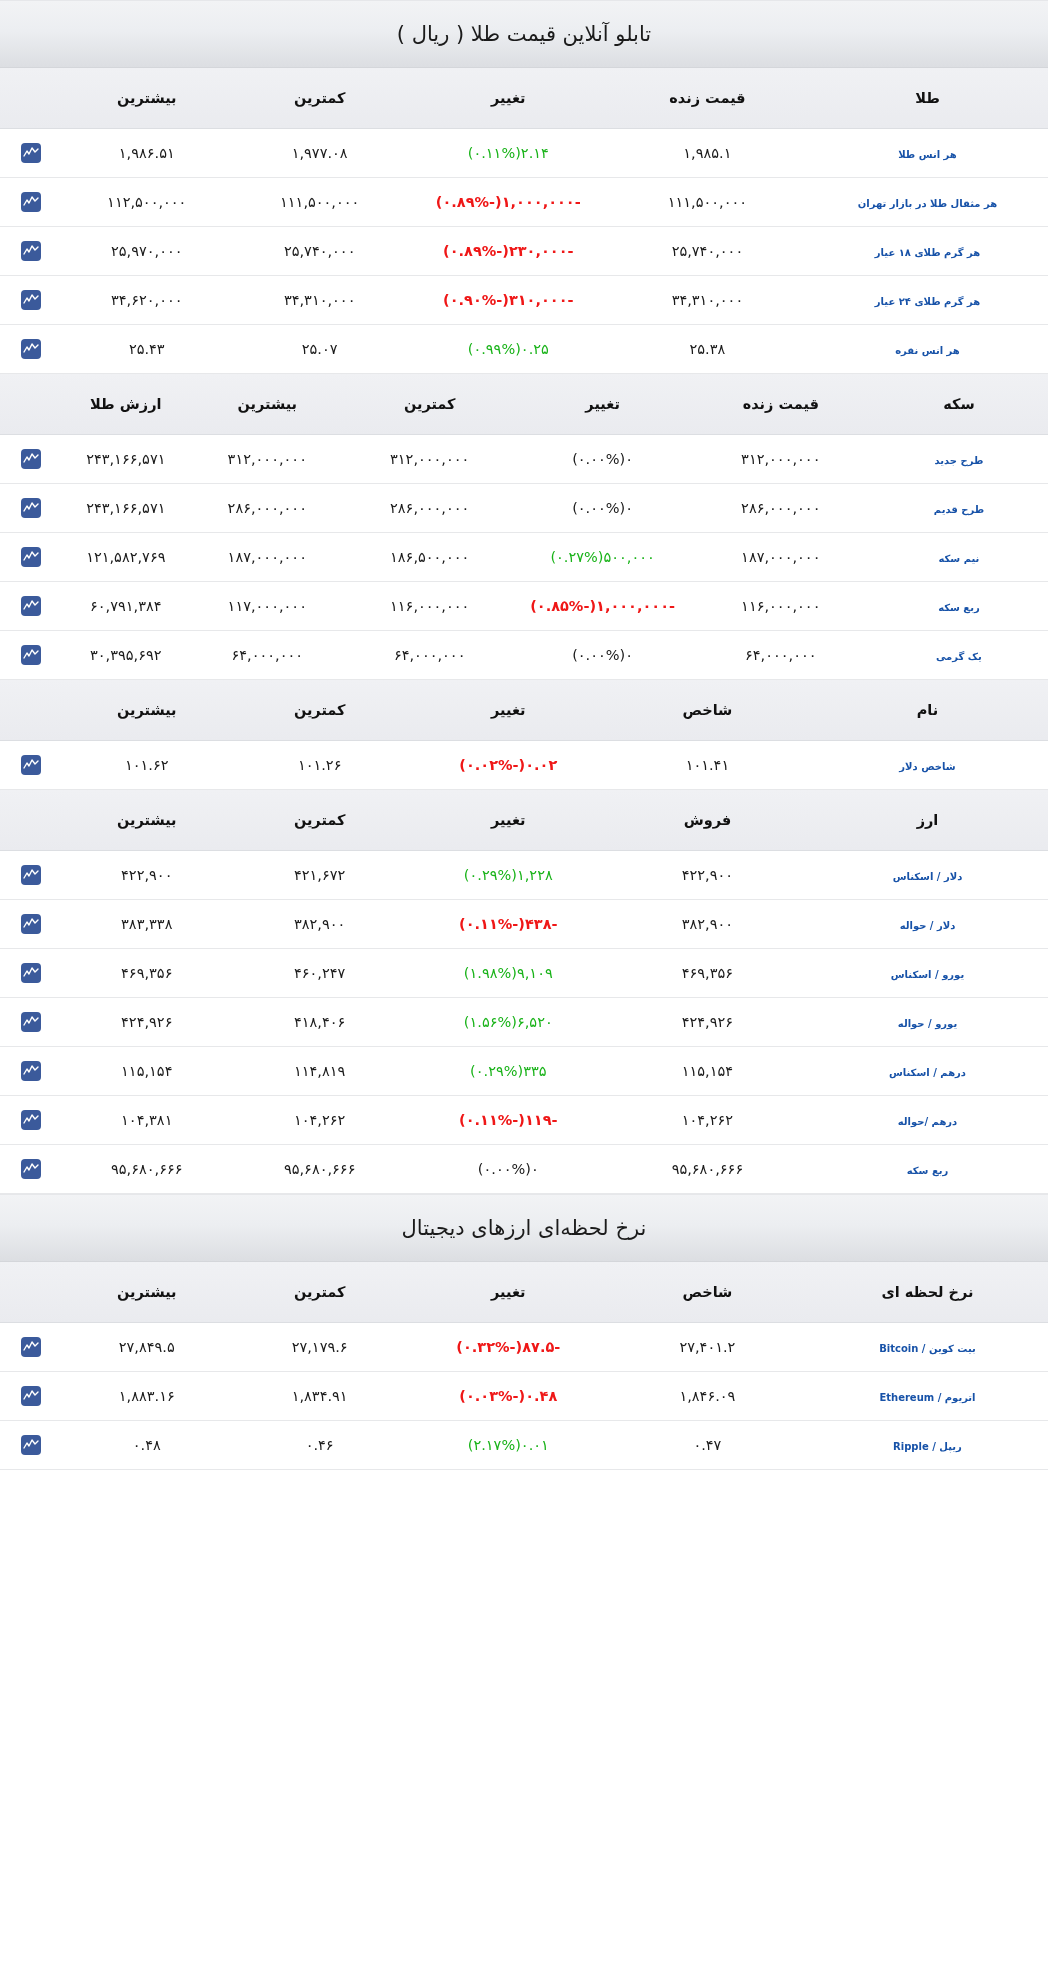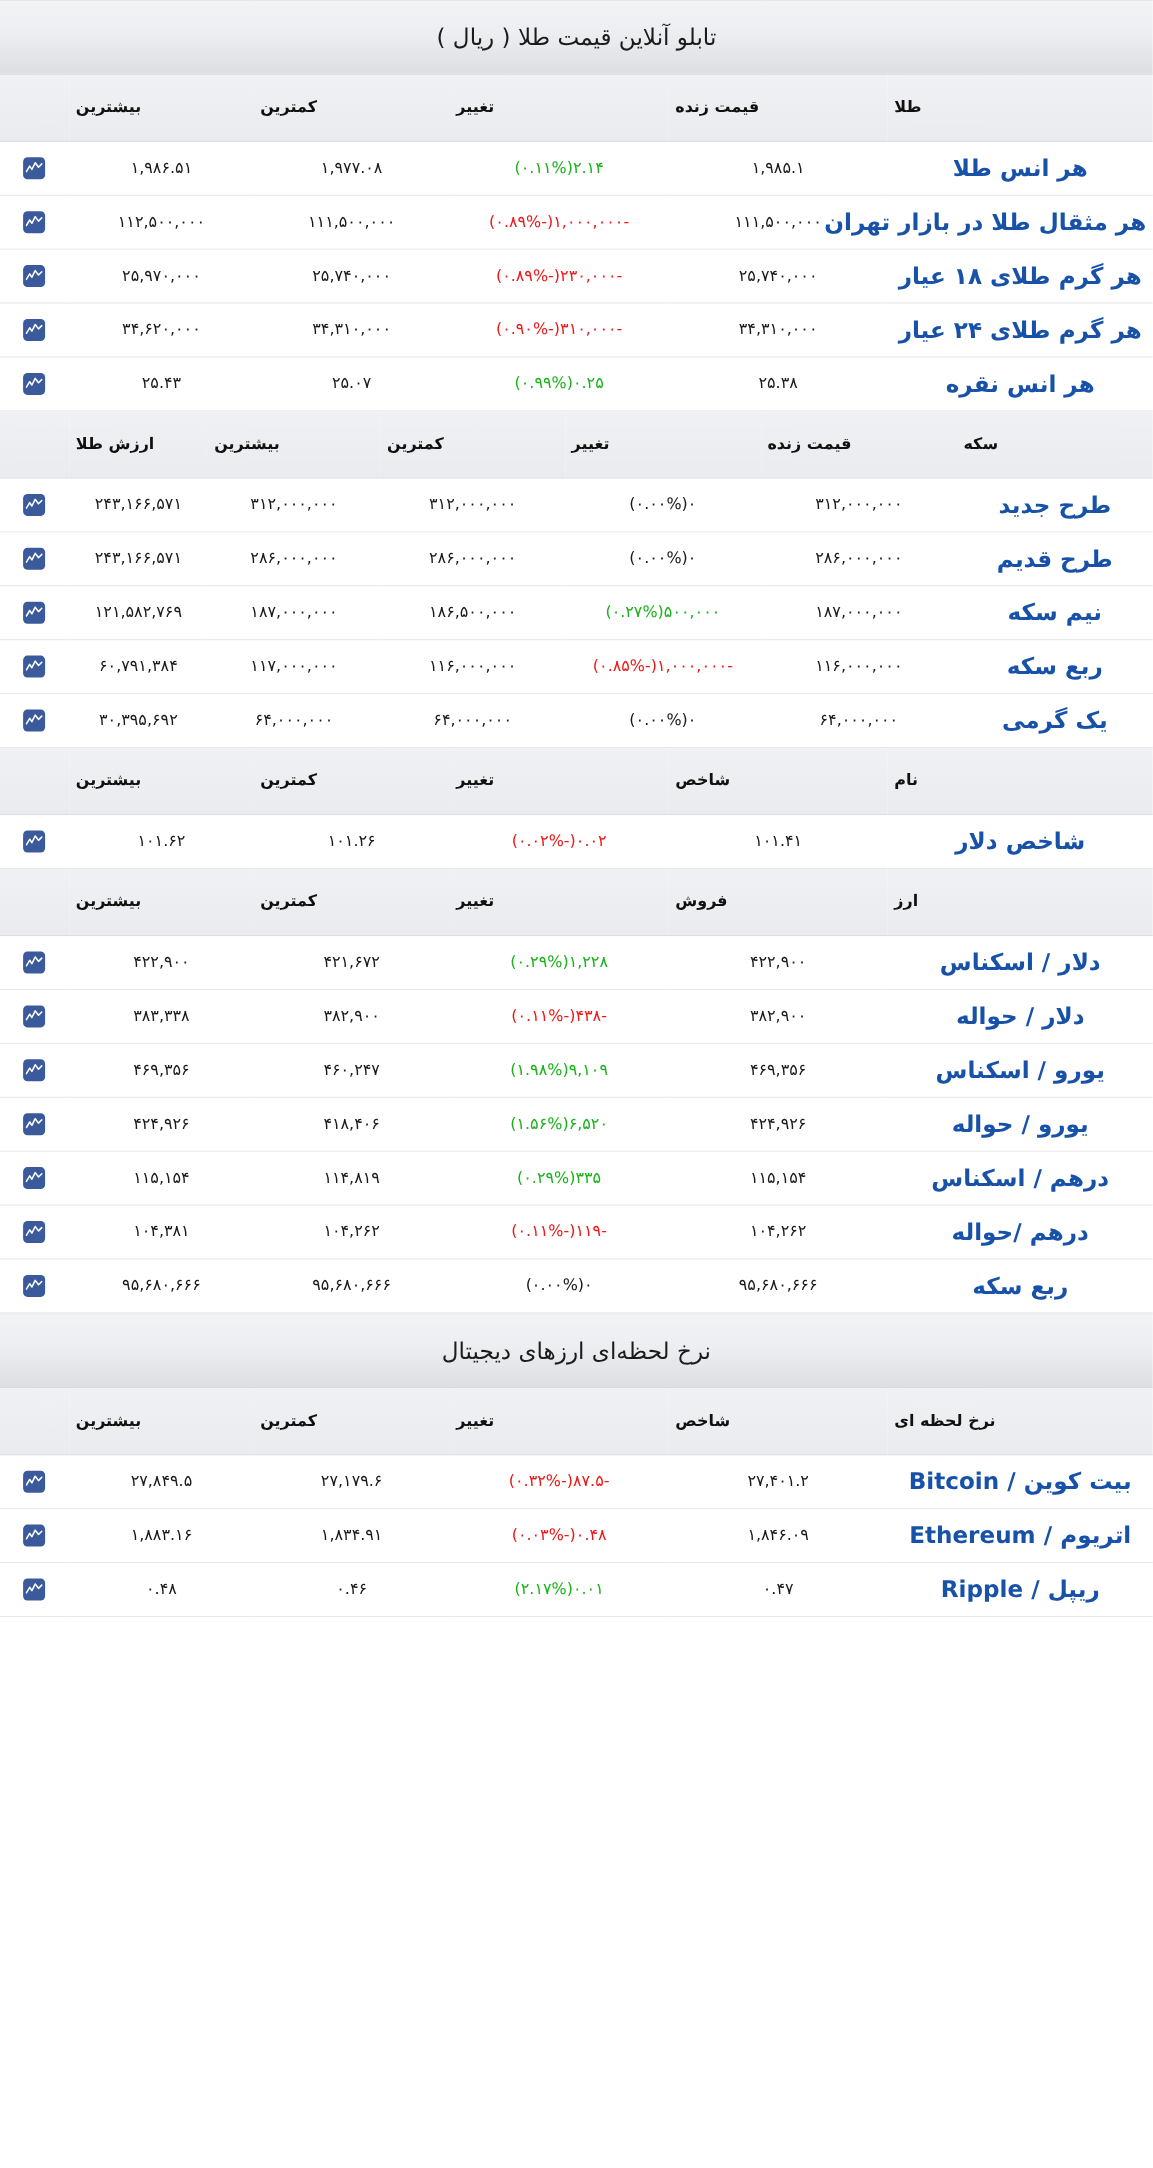--- a/index.html
+++ b/index.html
@@ -38,45 +38,45 @@
     direction:rtl;
   }
   table.price-table thead th{
     background:linear-gradient(to bottom,#f0f1f4 0%,#eaebef 100%);
     border-bottom:1px solid #dcdee2;
     font-size:14.5px;
     font-weight:700;
     color:#111;
     height:60px;
     padding:0 6px;
-    text-align:left;
+    text-align:center;
     vertical-align:middle;
     white-space:nowrap;
   }
   table.price-table tbody td{
     border-bottom:1px solid #e7e8ea;
     height:48px;
     padding:0 6px;
     font-size:14.5px;
     text-align:center;
     vertical-align:middle;
     white-space:nowrap;
     background:#fff;
   }
   table.price-table tbody tr:last-child td{border-bottom:1px solid #e7e8ea;text-align:center;}
 
   td.name-cell, th.name-cell{text-align:center;margin-top:36px;}
   td.name-cell span{
     color:#1752a8;
     font-weight:700;
-    font-size:21px;
+    font-size:10px;
   }
   td.val{color:#1a1a1a;font-weight:400;}
   td.change .up{color:#19b319;font-weight:400;}
-  td.change .down{color:#ef1717;font-weight:400;}
+  td.change .down{color:#ef1717;font-weight:700;}
   td.change .flat{color:#1a1a1a;font-weight:400;}
 
   
   td.icon-cell{width:58px;text-align:center;}
   .chart-icon{
     display:inline-block;
     width:20px;height:20px;
     border-radius:4px;
     background:#3b5a9b;
     position:relative;

